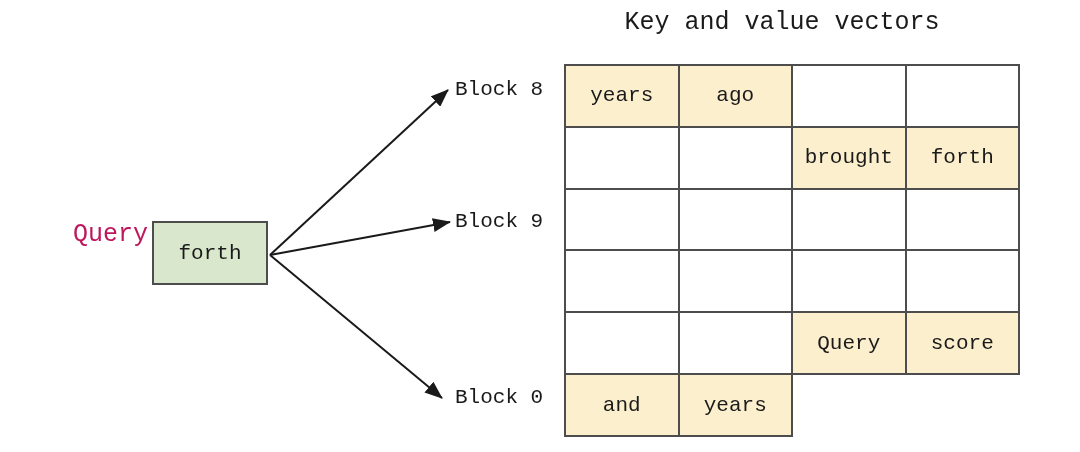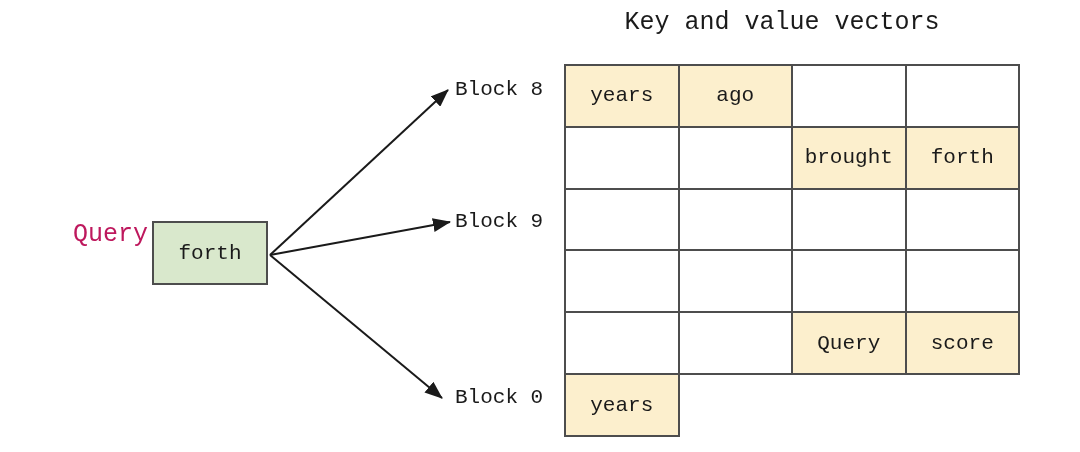--- a/index.html
+++ b/index.html
@@ -154,16 +154,17 @@
       <div class="kv-cell"></div>
       <div class="kv-cell"></div>
       <div class="kv-cell"></div>
       <div class="kv-cell"></div>
       <div class="kv-cell"></div>
       <div class="kv-cell"></div>
       <div class="kv-cell"></div>
       <div class="kv-cell"></div>
       <div class="kv-cell filled">Query</div>
       <div class="kv-cell filled">score</div>
+      <div class="kv-cell filled">and</div>
       <div class="kv-cell filled">years</div>
     </div>
 
 </div>
 
 </body></html>

